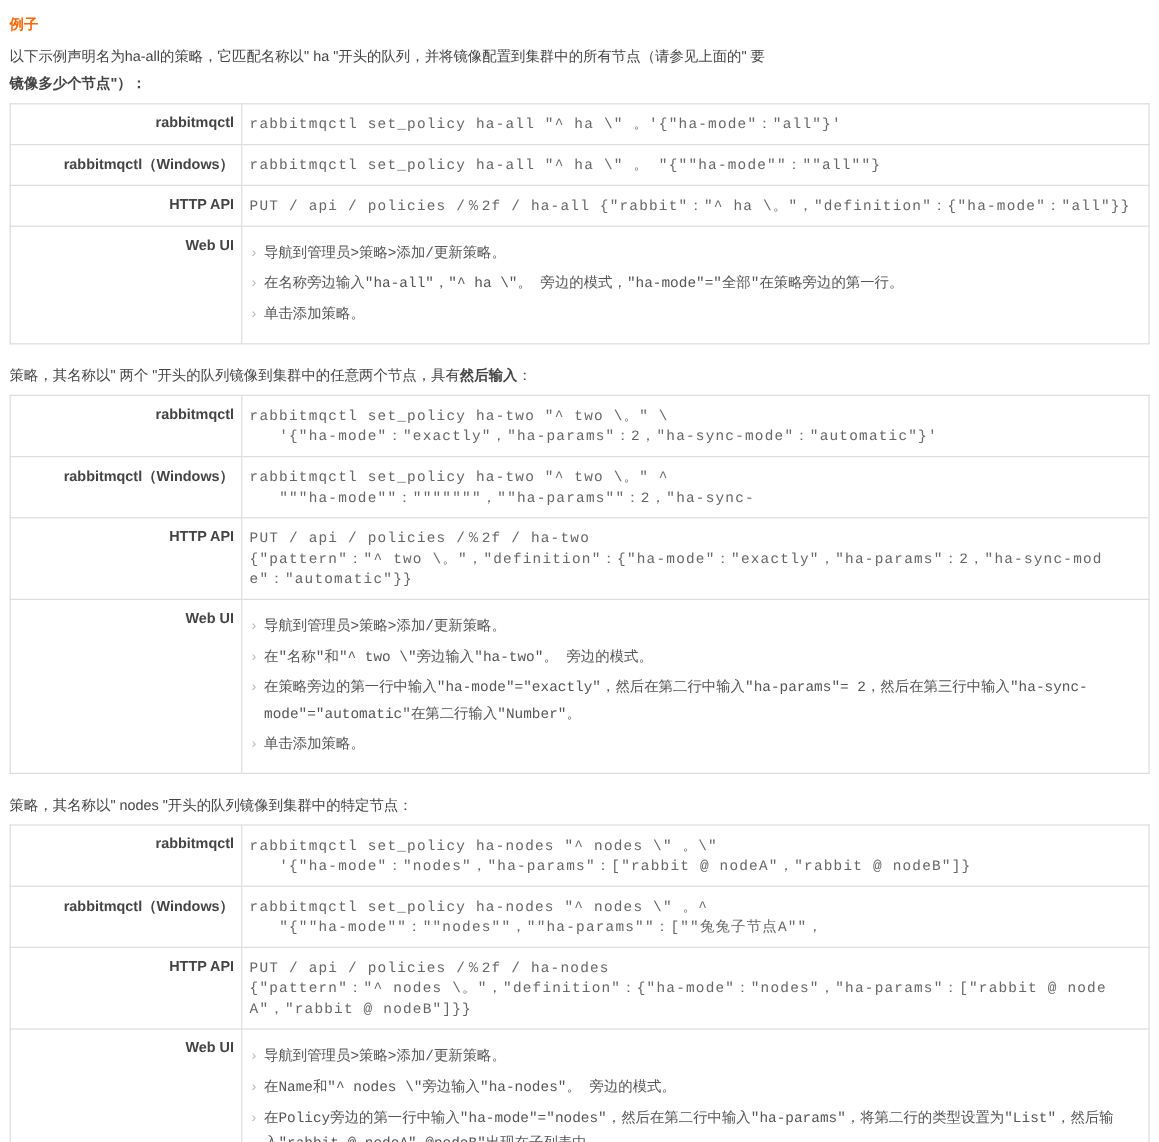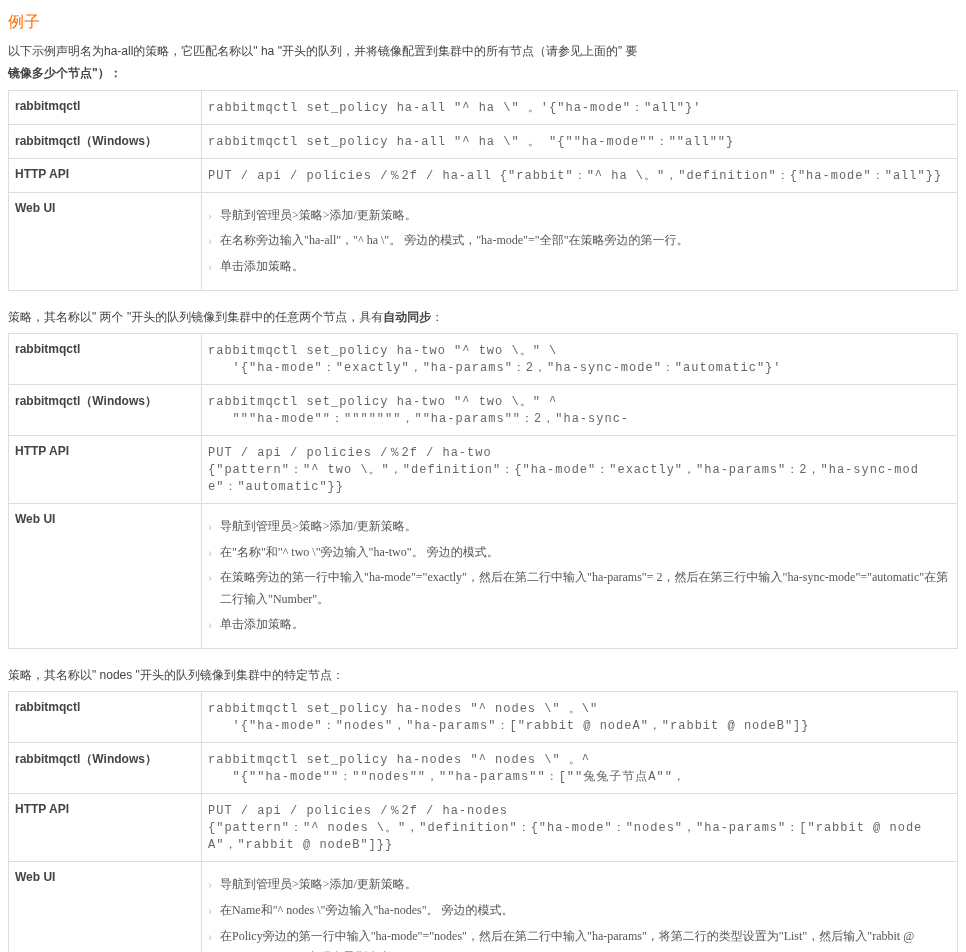--- a/index.html
+++ b/index.html
@@ -8,22 +8,22 @@
     font-family: Arial, "Microsoft YaHei", sans-serif;
     font-size: 12px;
     color: #333;
     background: #fff;
     width: 966px;
     box-sizing: border-box;
     position: relative;
   }
   h2 {
     color: #f60;
-    font-size: 16px;
-    font-weight: normal;
+    font-size: 12px;
+    font-weight: bold;
     margin: 4px 0 8px 0;
   }
   p.lead {
     margin: 0 0 2px 0;
     line-height: 1.7;
     color: #444;
   }
   p.sub {
     margin: 6px 0 6px 0;
     line-height: 1.7;
@@ -36,21 +36,21 @@
     margin: 6px 0 16px 0;
   }
   table.policy th,
   table.policy td {
     border: 1px solid #ddd;
     padding: 8px 6px;
     vertical-align: top;
   }
   table.policy th {
     width: 180px;
-    text-align: left;
+    text-align: right;
     font-weight: bold;
     font-size: 12px;
     color: #444;
     background: #fff;
   }
   table.policy td {
     font-family: "Courier New", monospace;
     font-size: 12px;
     color: #666;
     letter-spacing: 1px;
@@ -58,21 +58,21 @@
   pre {
     margin: 0;
     font-family: inherit;
     white-space: pre-wrap;
     word-break: break-all;
   }
   ul.webui {
     list-style: none;
     margin: 0;
     padding: 0;
-    font-family: Liberation Serif, serif;
+    font-family: Liberation Mono, monospace;
     letter-spacing: 0;
   }
   ul.webui li {
     position: relative;
     padding-left: 12px;
     margin: 4px 0;
     line-height: 1.8;
     color: #555;
   }
   ul.webui li::before {
@@ -118,21 +118,21 @@
         <li>导航到管理员&gt;策略&gt;添加/更新策略。</li>
         <li>在名称旁边输入"ha-all"，"^ ha \"。 旁边的模式，"ha-mode"="全部"在策略旁边的第一行。</li>
         <li>单击添加策略。</li>
       </ul>
     </td>
   </tr>
 </tbody>
   </table>
 
 <p class="sub">
-  <span>策略，其名称以" 两个 "开头的队列镜像到集群中的任意两个节点，具有</span><strong>自动同步</strong><span>：</span>
+  <span>策略，其名称以" 两个 "开头的队列镜像到集群中的任意两个节点，具有</span><strong>然后输入</strong><span>：</span>
 </p>
 
 <table class="policy">
   <tbody>
       <tr>
     <th>rabbitmqctl</th>
     <td>
           <pre>rabbitmqctl set_policy ha-two "^ two \。" \
    '{"ha-mode"："exactly"，"ha-params"：2，"ha-sync-mode"："automatic"}'</pre>
         </td>

